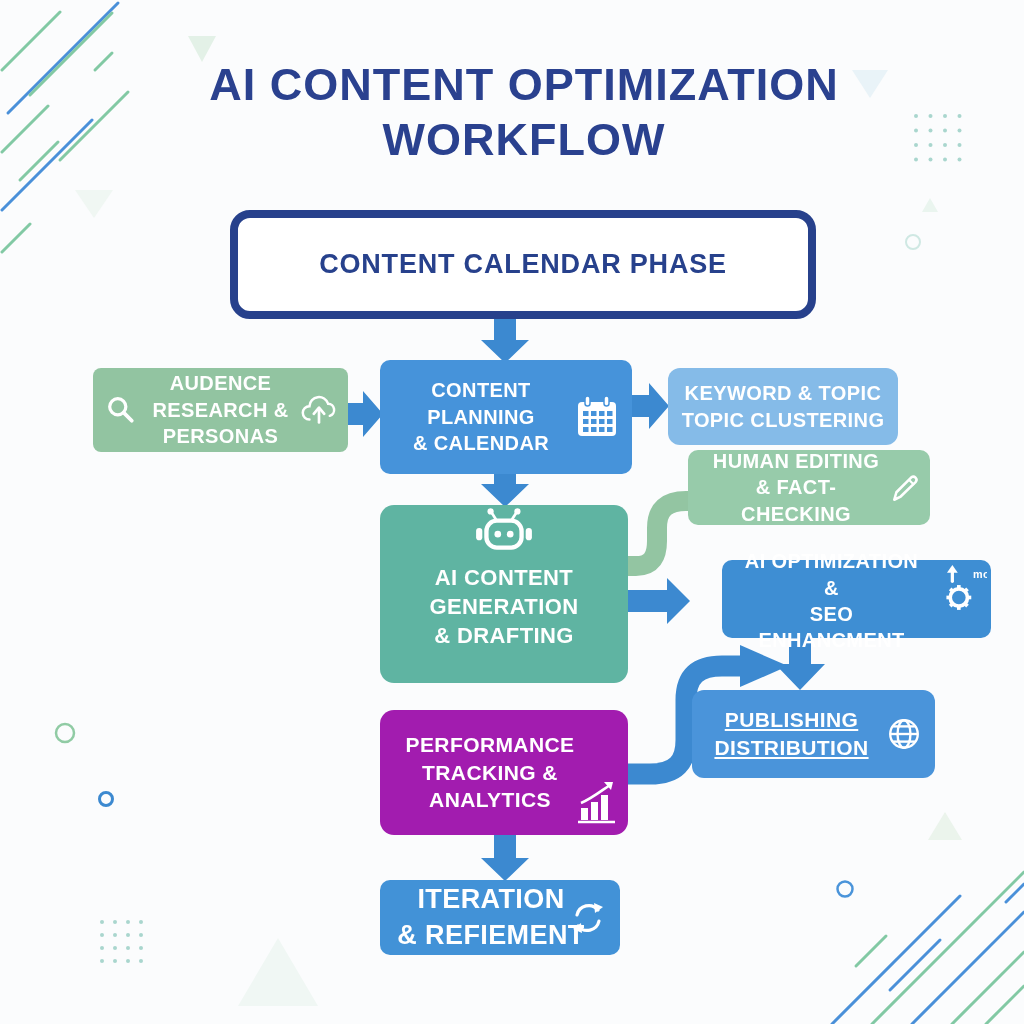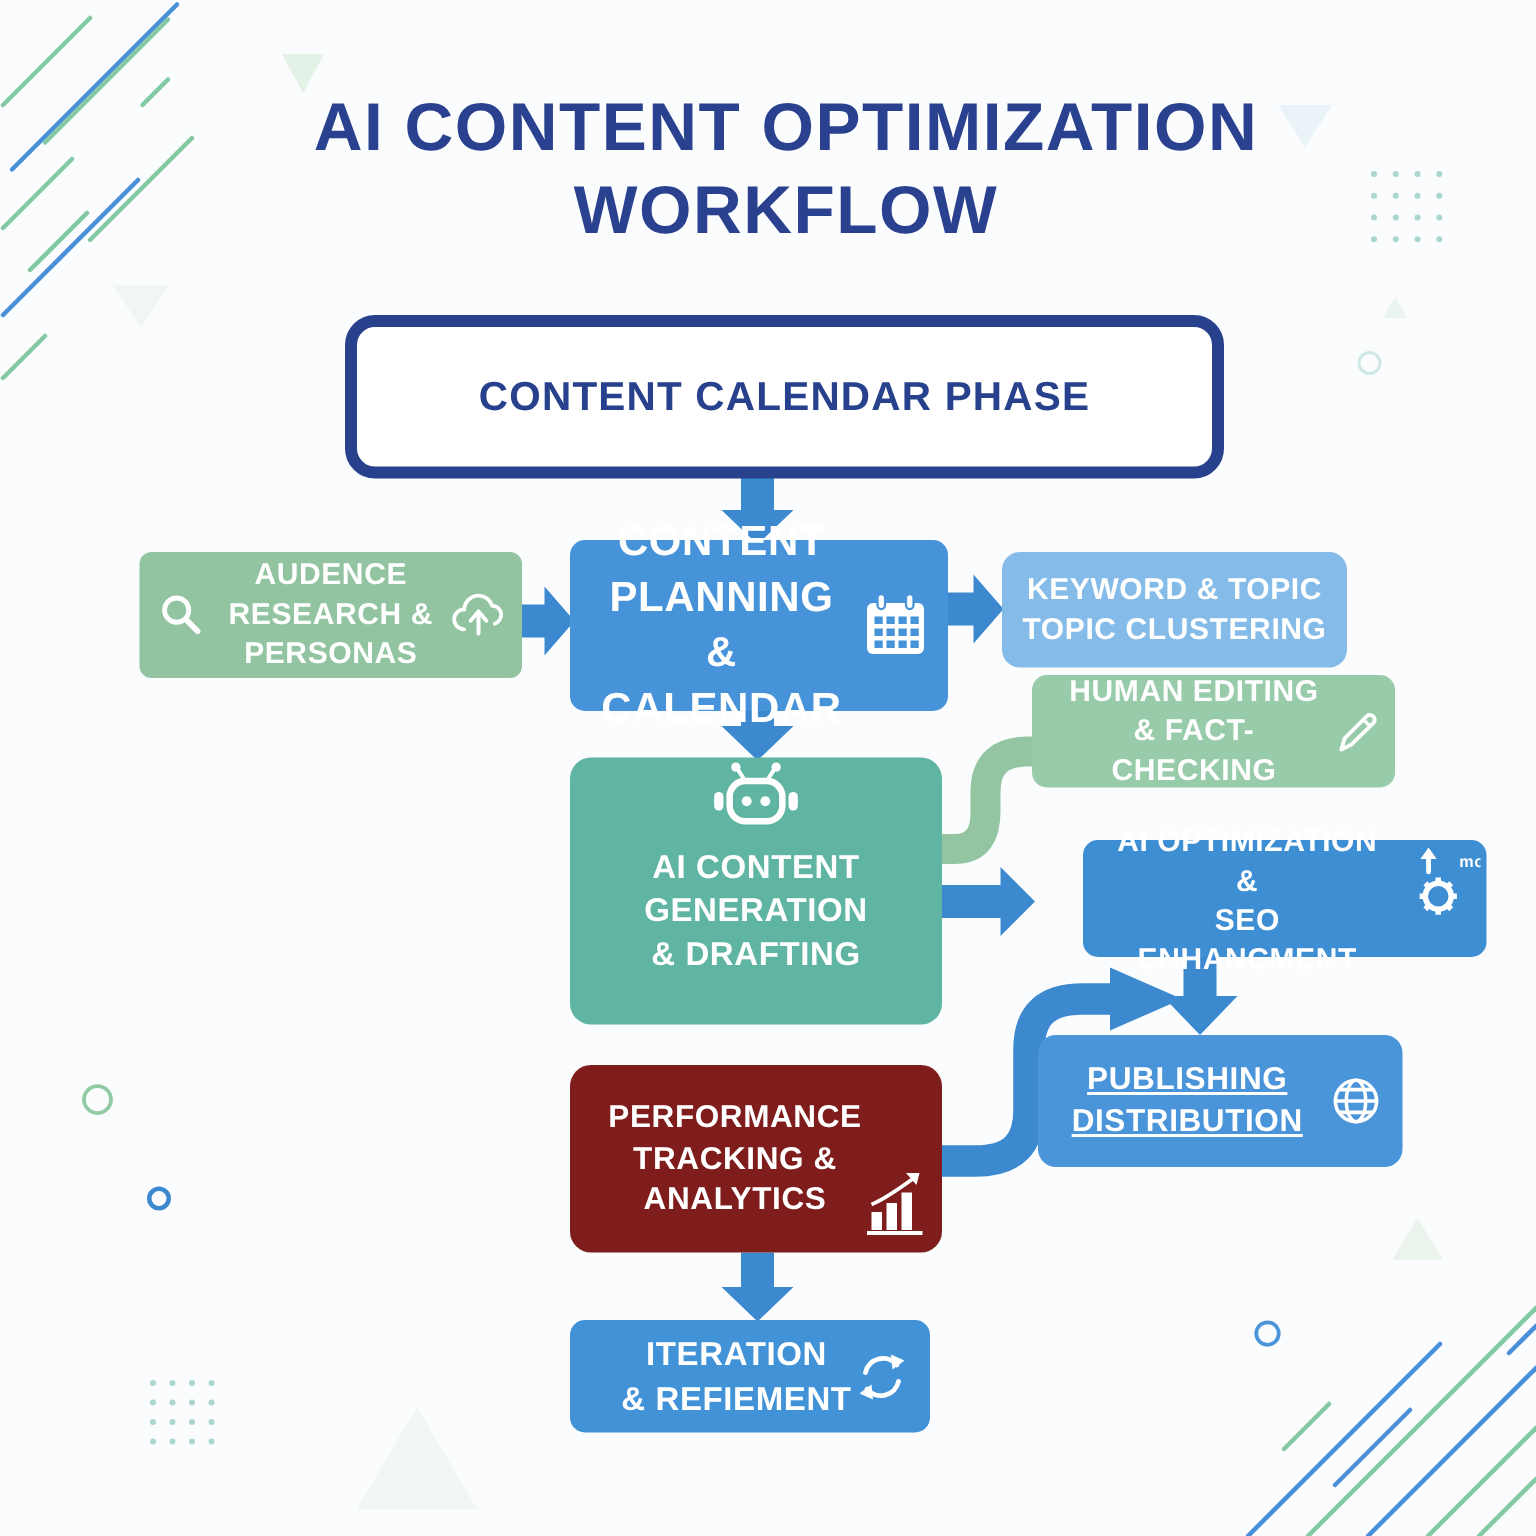--- a/index.html
+++ b/index.html
@@ -20,29 +20,29 @@
     letter-spacing:0.4px;line-height:1.32;
   }
   .node .ic{position:absolute;}
   
   .strategy{
     left:230px;top:210px;width:570px;height:93px;
     background:#ffffff;border:8px solid #27418c;border-radius:20px;
     color:#27418c;font-size:27px;letter-spacing:0.8px;
   }
   .audience{left:93px;top:368px;width:255px;height:84px;background:#92c4a1;border-radius:8px;font-size:20px;padding:0 42px;box-sizing:border-box;}
-  .planning{left:380px;top:360px;width:252px;height:114px;background:#4693da;border-radius:10px;font-size:28px;padding:0 66px 0 16px;box-sizing:border-box;}
+  .planning{left:380px;top:360px;width:252px;height:114px;background:#4693da;border-radius:10px;font-size:20px;padding:0 66px 0 16px;box-sizing:border-box;}
   .keyword{left:668px;top:368px;width:230px;height:77px;background:#85bbe8;border-radius:12px;font-size:20px;}
   .human{left:688px;top:450px;width:242px;height:75px;background:#97cbaa;border-radius:10px;font-size:20px;padding:0 40px 0 14px;box-sizing:border-box;}
   .aigen{left:380px;top:505px;width:248px;height:178px;background:#5fb4a2;border-radius:14px;font-size:22px;flex-direction:column;justify-content:flex-start;box-sizing:border-box;}
   .aigen .txt{margin-top:8px;}
   .aiopt{left:722px;top:560px;width:269px;height:78px;background:#3e8ed3;border-radius:10px;font-size:20px;padding:10px 66px 6px 16px;box-sizing:border-box;}
   .publishing{left:692px;top:690px;width:243px;height:88px;background:#4a94da;border-radius:12px;font-size:21px;padding:0 58px 0 14px;box-sizing:border-box;text-decoration:underline;}
-  .performance{left:380px;top:710px;width:248px;height:125px;background:#7f1d1d;border-radius:14px;font-size:21px;padding:0 42px 0 14px;box-sizing:border-box;}
-  .iteration{left:380px;top:880px;width:240px;height:75px;background:#4292d7;border-radius:10px;font-size:22px;padding:0 32px 0 14px;box-sizing:border-box;}
+  .performance{left:380px;top:710px;width:248px;height:125px;background:#a21caf;border-radius:14px;font-size:21px;padding:0 42px 0 14px;box-sizing:border-box;}
+  .iteration{left:380px;top:880px;width:240px;height:75px;background:#4292d7;border-radius:10px;font-size:27px;padding:0 32px 0 14px;box-sizing:border-box;}
 </style>
 </head>
 <body>
 
 <svg class="layer" width="1024" height="1024" style="z-index:0">
 
   <g stroke-width="3" stroke-linecap="round" fill="none">
     <line x1="2" y1="70" x2="60" y2="12" stroke="#82c9a4"></line>
     <line x1="8" y1="113" x2="118" y2="3" stroke="#4a90d9"></line>
     <line x1="30" y1="95" x2="112" y2="13" stroke="#82c9a4"></line>

